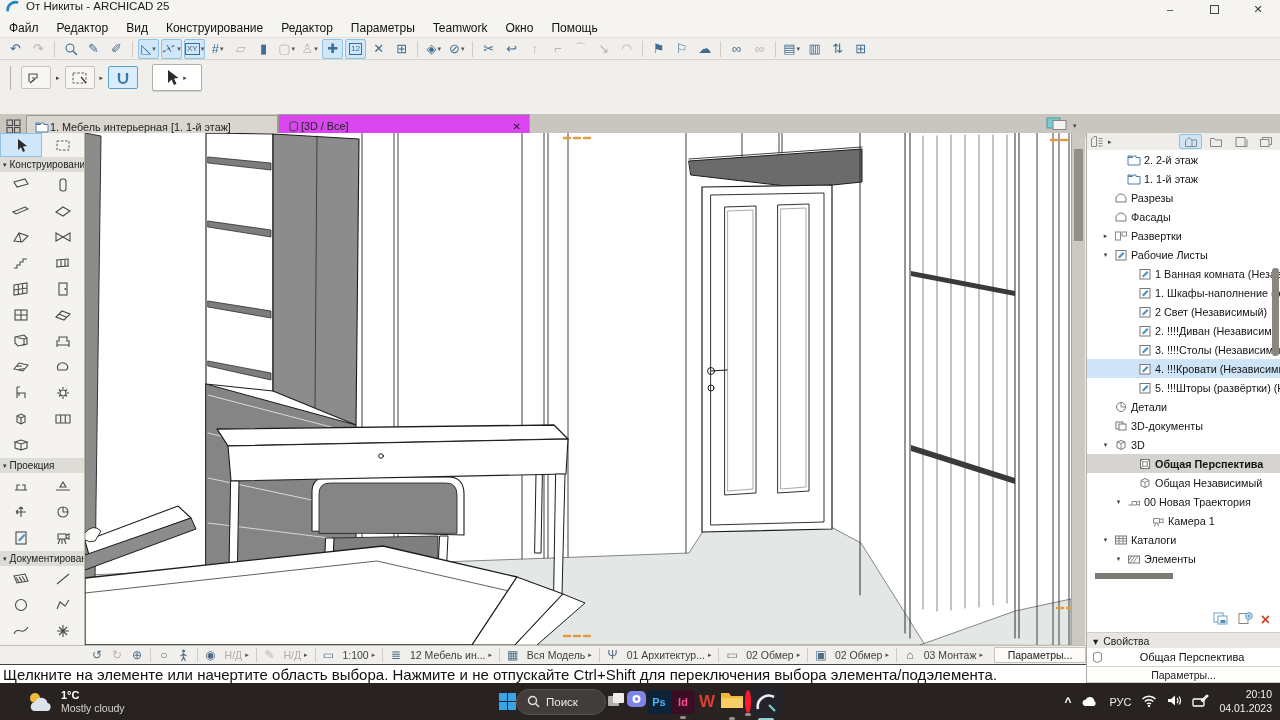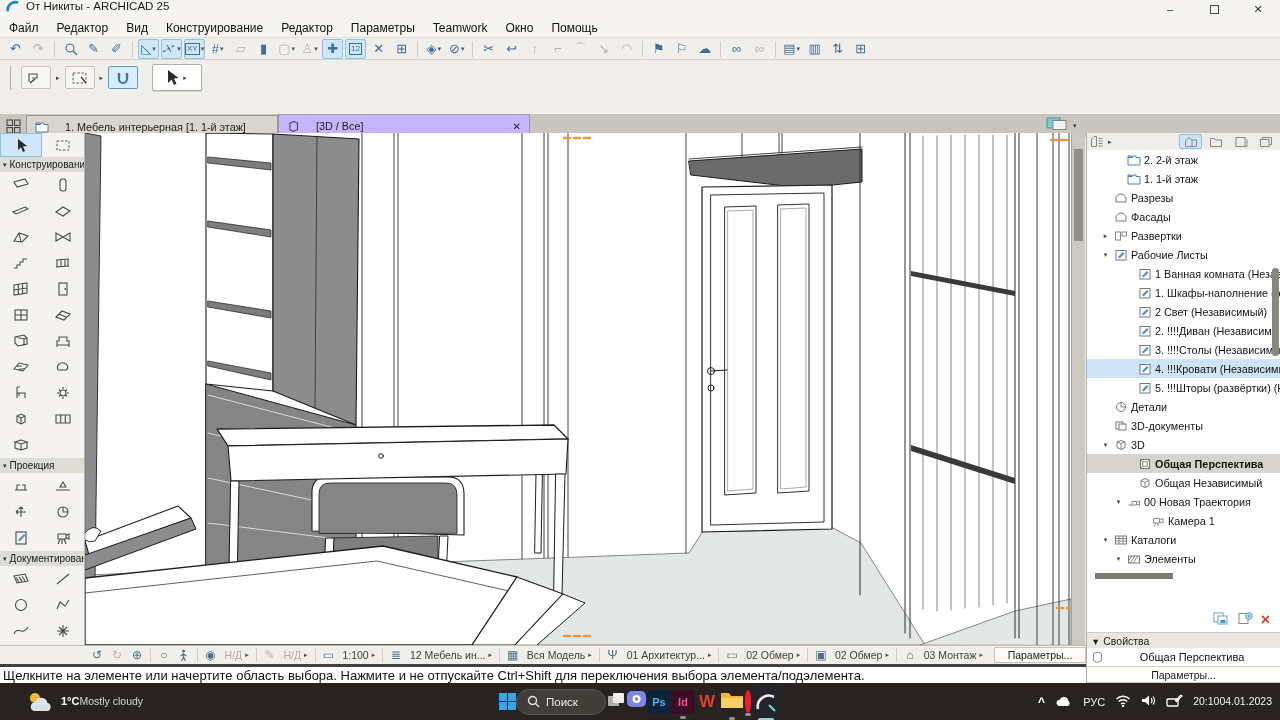--- a/index.html
+++ b/index.html
@@ -21,22 +21,22 @@
   .optrow{height:50px;background:#f1efeb;position:relative}
   .optlabel{font-size:11px;color:#222;padding:2px 0 0 6px}
   .optbtns{display:flex;align-items:center;margin:4px 0 0 10px;gap:2px}
   .grip{width:1px;height:24px;background:#b5b2ac;margin-right:8px}
   .qb{width:30px;height:23px;background:#f7f6f3;border:1px solid #c6c3bd;border-radius:2px;display:flex;align-items:center;justify-content:center}
   .qb.pressed{background:#d9edfa;border-color:#5b9fd0}
   .qcaret{font-size:7px;color:#444;margin:0 3px}
   .qbig{width:50px;height:27px;background:#fff;border:1px solid #b3b0aa;border-radius:2px;display:flex;align-items:center;justify-content:center;margin-left:12px;box-shadow:0 1px 1px rgba(0,0,0,.15)}
   .tabbar{height:23px;background:#c9c6c0;display:flex;align-items:flex-end;position:relative}
   .quadbox{width:26px;height:22px;display:flex;align-items:center;justify-content:center}
-  .tab{height:22px;display:flex;align-items:center;font-size:10.8px;color:#222;padding:0 8px;border:1px solid #9d9a93;border-bottom:none;background:#d9d6d0;gap:16px;max-width:260px;white-space:nowrap;overflow:hidden}
-  .tab.active{background:#c4b5fd;height:23px}
+  .tab{height:22px;display:flex;align-items:center;font-size:10.8px;color:#222;padding:0 8px;border:1px solid #9d9a93;border-bottom:none;background:#d9d6d0;gap:1px;max-width:260px;white-space:nowrap;overflow:hidden}
+  .tab.active{background:#d946ef;height:23px}
   .tab .tclose{margin-left:auto;font-size:10px;color:#222;padding-left:10px}
   .tabright{position:absolute;left:1046px;top:2px;display:flex;align-items:center;gap:2px}
   .workspace{position:absolute;top:133px;left:0;width:1280px;height:550px;display:flex}
   .leftcol{width:1086px;display:flex;flex-direction:column}
   .mainrow{height:512px;display:flex}
   .toolbox{width:85px;background:#f4f3f0;border-right:1px solid #bab7b1;overflow:hidden;font-size:10.5px}
   .ttop{display:flex;height:24px}
   .tcell{width:42px;height:24px;display:flex;align-items:center;justify-content:center}
   .tcell.sel{background:#cfe7f8;border:1px solid #8fc1e2}
   .tsec{height:15px;background:#dedcd7;display:flex;align-items:center;font-size:10px;color:#222;padding-left:3px;gap:3px;white-space:nowrap;overflow:hidden}
@@ -79,43 +79,43 @@
   .gsid{height:25px;background:#fcfbfa;display:flex;align-items:center;justify-content:center;gap:8px;font-size:13.5px;color:#9a9792;border-top:1px solid #e2dfda}
   .viewbar{height:19px;background:#f1efeb;border-top:1px solid #c2bfb9;display:flex;align-items:center;font-size:10.5px;color:#4a4a4a;padding-left:88px;gap:2px;white-space:nowrap}
   .vb{min-width:18px;height:17px;display:flex;align-items:center;justify-content:center;font-size:12px;color:#4f6e88}
   .vb.dis{color:#b8b5ae}
   .vfield{display:flex;align-items:center;gap:3px;padding:0 3px}
   .vfield .lbl{color:#3f3f3f}
   .vfield .lbl.dis{color:#b0ada7}
   .vfield .ar{font-size:7px;color:#555}
   .vsep{width:1px;height:14px;background:#d0cdc7;margin:0 2px}
   .vsettings{width:118px;height:16px;background:#fcfbfa;border:1px solid #c6c3bd;display:flex;align-items:center;justify-content:center;font-size:10.5px;color:#222;margin-left:6px}
-  .statusbar{height:19px;background:#fff;border-top:3px solid #404040;display:flex;align-items:center;font-size:13px;color:#111;padding-left:3px;white-space:nowrap;overflow:hidden}
+  .statusbar{height:19px;background:#fff;border-top:1px solid #404040;display:flex;align-items:center;font-size:15px;color:#111;padding-left:3px;white-space:nowrap;overflow:hidden}
   .taskbar{position:absolute;left:0;top:683px;width:1280px;height:37px;background:#282321;display:flex;align-items:center}
   .weather{position:absolute;left:26px;display:flex;align-items:center;gap:7px;color:#fff}
-  .wtxt{display:flex;flex-direction:row;line-height:1.2}
+  .wtxt{display:flex;flex-direction:column;line-height:1.2}
   .wtemp{font-size:11px;font-weight:bold}
   .wcond{font-size:10.5px;color:#d6d3cf}
   .centercluster{margin:0 auto;display:flex;align-items:center;}
   .winlogo{width:17px;height:17px;display:grid;grid-template-columns:8px 8px;grid-template-rows:8px 8px;gap:1px}
   .winlogo span{background:#37a5e8}
   .searchpill{width:90px;height:26px;border-radius:13px;background:#423d39;border:1px solid #585450;display:flex;align-items:center;gap:6px;padding-left:10px;color:#eceae7;font-size:11.5px}
   .tile{width:24px;height:24px;border-radius:4px;display:flex;align-items:center;justify-content:center;position:relative}
   .ps{background:#0c2338;color:#53b1f2;font-weight:bold;font-size:11px}
   .id{background:#3a0e22;color:#ff4e9a;font-weight:bold;font-size:11px}
   .wred{color:#e03c31;font-weight:bold;font-size:17px}
   .opera{width:20px;height:20px;border-radius:50%;border:3.5px solid #ff1b2d}
   .actile{width:30px;height:30px;border-radius:5px;background:#23242c;display:flex;align-items:center;justify-content:center}
   .dot{position:absolute;bottom:-5px;left:50%;transform:translateX(-50%);width:6px;height:3px;border-radius:2px;background:#938e89}
   .acunder{position:absolute;bottom:-4px;left:50%;transform:translateX(-50%);width:16px;height:3px;border-radius:2px;background:#8fd0d4}
   .appslot{position:relative}
   .tray{position:absolute;right:8px;display:flex;align-items:center;gap:10px;color:#f2f0ee}
   .trlang{font-size:11px}
   .chev{font-size:12px;color:#fff;font-weight:bold}
-  .clock{display:flex;flex-direction:row;align-items:flex-end;font-size:10.5px;line-height:1.25}
+  .clock{display:flex;flex-direction:column;align-items:flex-end;font-size:10.5px;line-height:1.25}
 </style>
 </head>
 <body>
 
 <div class="titlebar">
   <svg class="appicon" viewBox="0 0 16 16">
       <path d="M2 13 A9 9 0 0 1 14 3" stroke="#1f86c9" stroke-width="3" fill="none"></path>
     </svg>
   <span>От Никиты - ARCHICAD 25</span>
   <div class="wincontrols">

